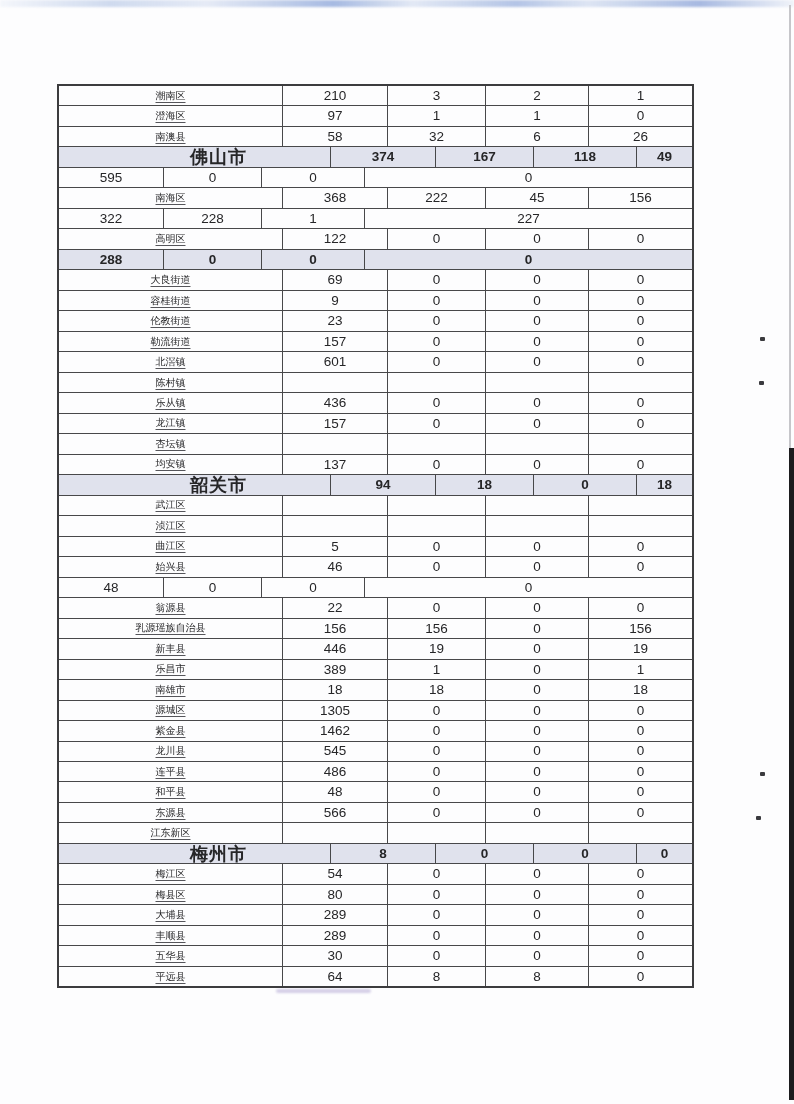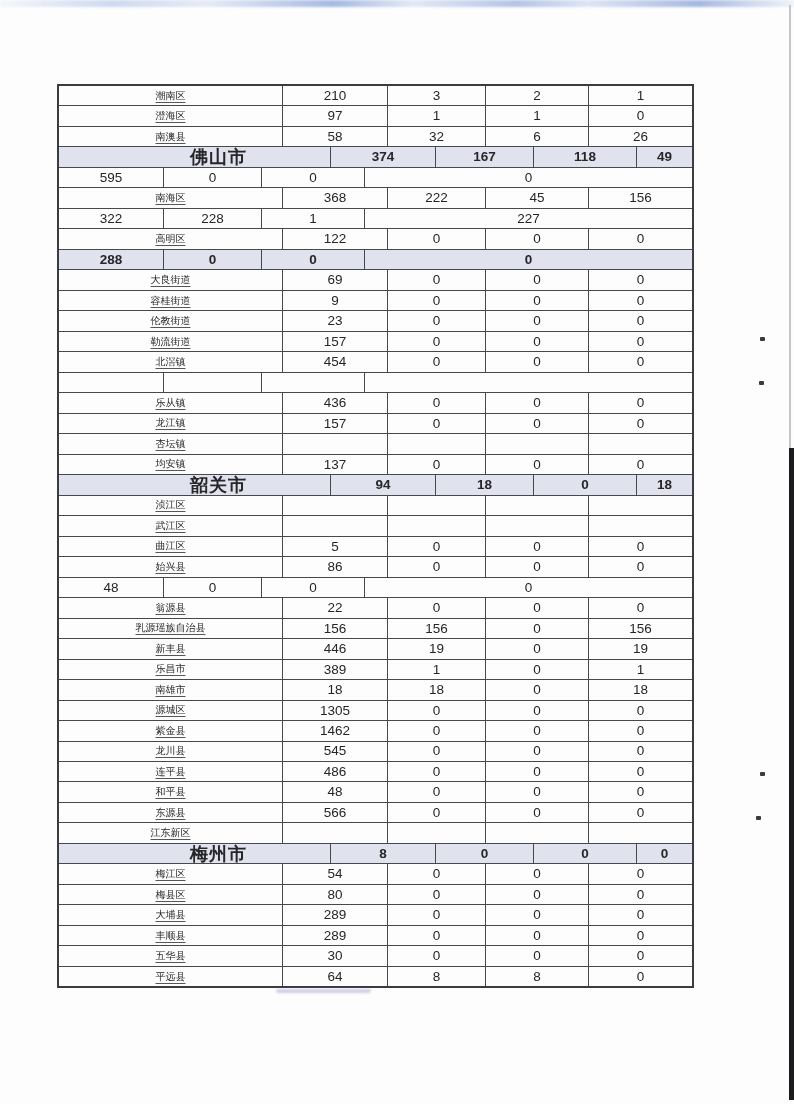--- a/index.html
+++ b/index.html
@@ -185,26 +185,29 @@
         </div>
         <div class="cell c1">157</div>
         <div class="cell c2">0</div>
         <div class="cell c3">0</div>
         <div class="cell c4">0</div>
       </div>
       <div class="row">
         <div class="cell c0">
           <span class="nm">北滘镇</span>
         </div>
-        <div class="cell c1">454</div>
-        <div class="cell c2">0</div>
-        <div class="cell c3">0</div>
-        <div class="cell c4">0</div>
-      </div>
-      <div class="row">
+        <div class="cell c1">601</div>
+        <div class="cell c2">0</div>
+        <div class="cell c3">0</div>
+        <div class="cell c4">0</div>
+      </div>
+      <div class="row">
+        <div class="cell c0">
+          <span class="nm">陈村镇</span>
+        </div>
         <div class="cell c1"></div>
         <div class="cell c2"></div>
         <div class="cell c3"></div>
         <div class="cell c4"></div>
       </div>
       <div class="row">
         <div class="cell c0">
           <span class="nm">乐从镇</span>
         </div>
         <div class="cell c1">436</div>
@@ -243,50 +246,50 @@
         <div class="cell c0">
           <span class="nm">韶关市</span>
         </div>
         <div class="cell c1">94</div>
         <div class="cell c2">18</div>
         <div class="cell c3">0</div>
         <div class="cell c4">18</div>
       </div>
       <div class="row">
         <div class="cell c0">
-          <span class="nm">浈江区</span>
+          <span class="nm">武江区</span>
         </div>
         <div class="cell c1"></div>
         <div class="cell c2"></div>
         <div class="cell c3"></div>
         <div class="cell c4"></div>
       </div>
       <div class="row">
         <div class="cell c0">
-          <span class="nm">武江区</span>
+          <span class="nm">浈江区</span>
         </div>
         <div class="cell c1"></div>
         <div class="cell c2"></div>
         <div class="cell c3"></div>
         <div class="cell c4"></div>
       </div>
       <div class="row">
         <div class="cell c0">
           <span class="nm">曲江区</span>
         </div>
         <div class="cell c1">5</div>
         <div class="cell c2">0</div>
         <div class="cell c3">0</div>
         <div class="cell c4">0</div>
       </div>
       <div class="row">
         <div class="cell c0">
           <span class="nm">始兴县</span>
         </div>
-        <div class="cell c1">86</div>
+        <div class="cell c1">46</div>
         <div class="cell c2">0</div>
         <div class="cell c3">0</div>
         <div class="cell c4">0</div>
       </div>
       <div class="row">
         <div class="cell c1">48</div>
         <div class="cell c2">0</div>
         <div class="cell c3">0</div>
         <div class="cell c4">0</div>
       </div>

